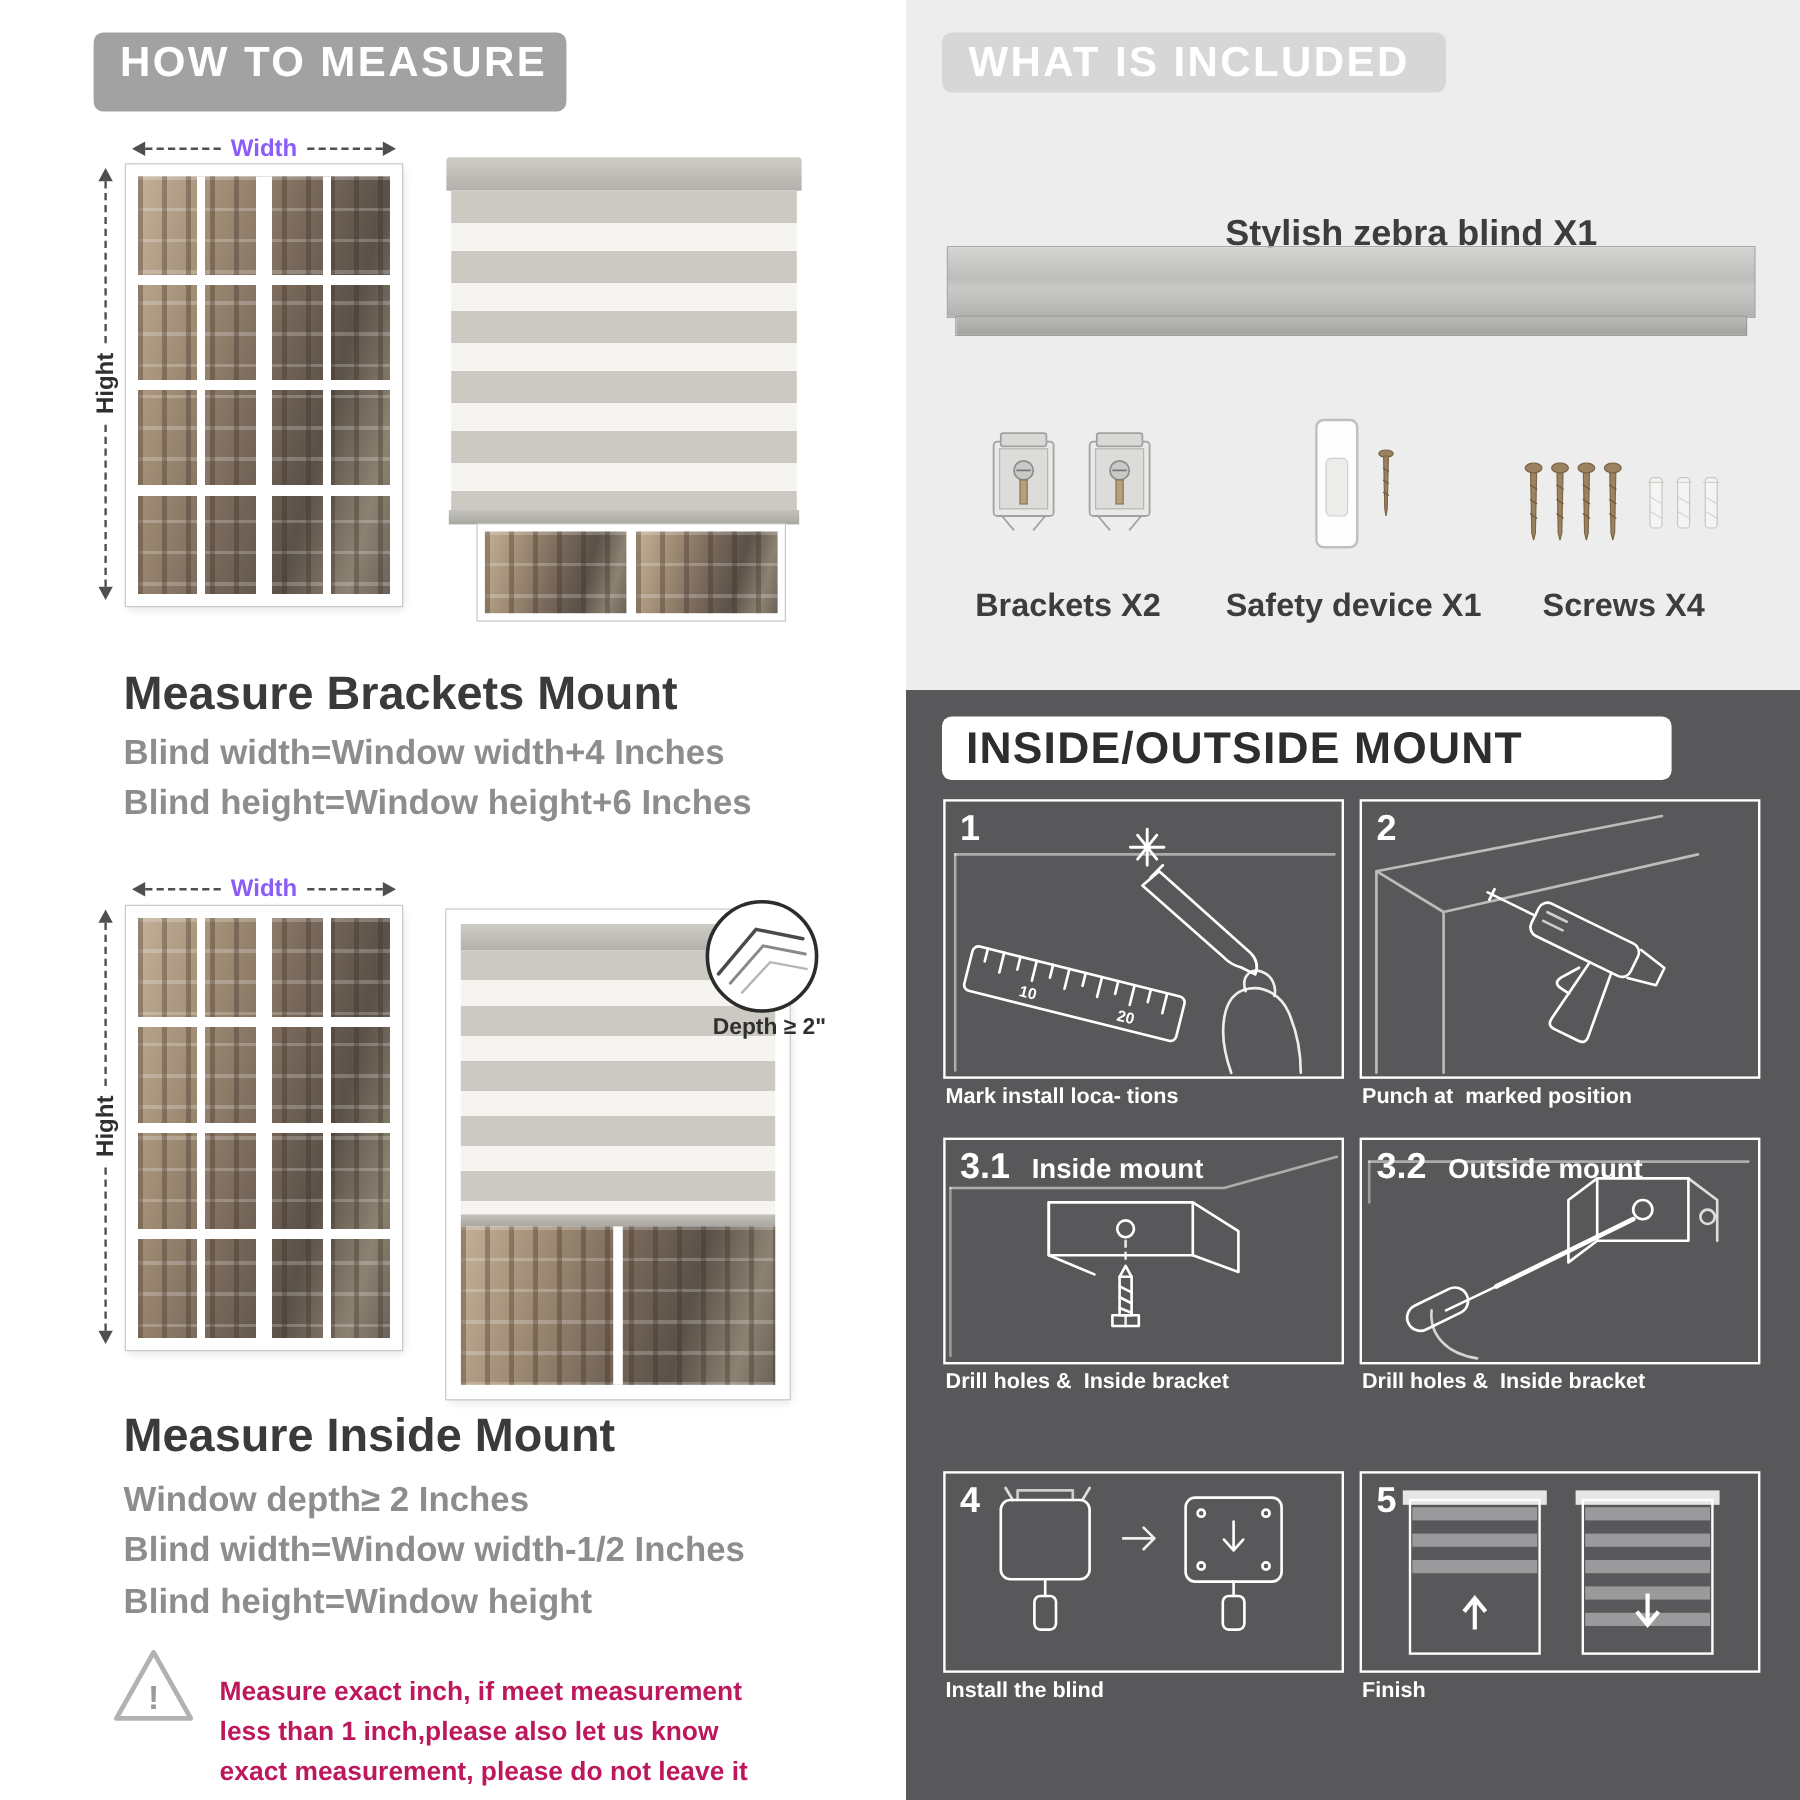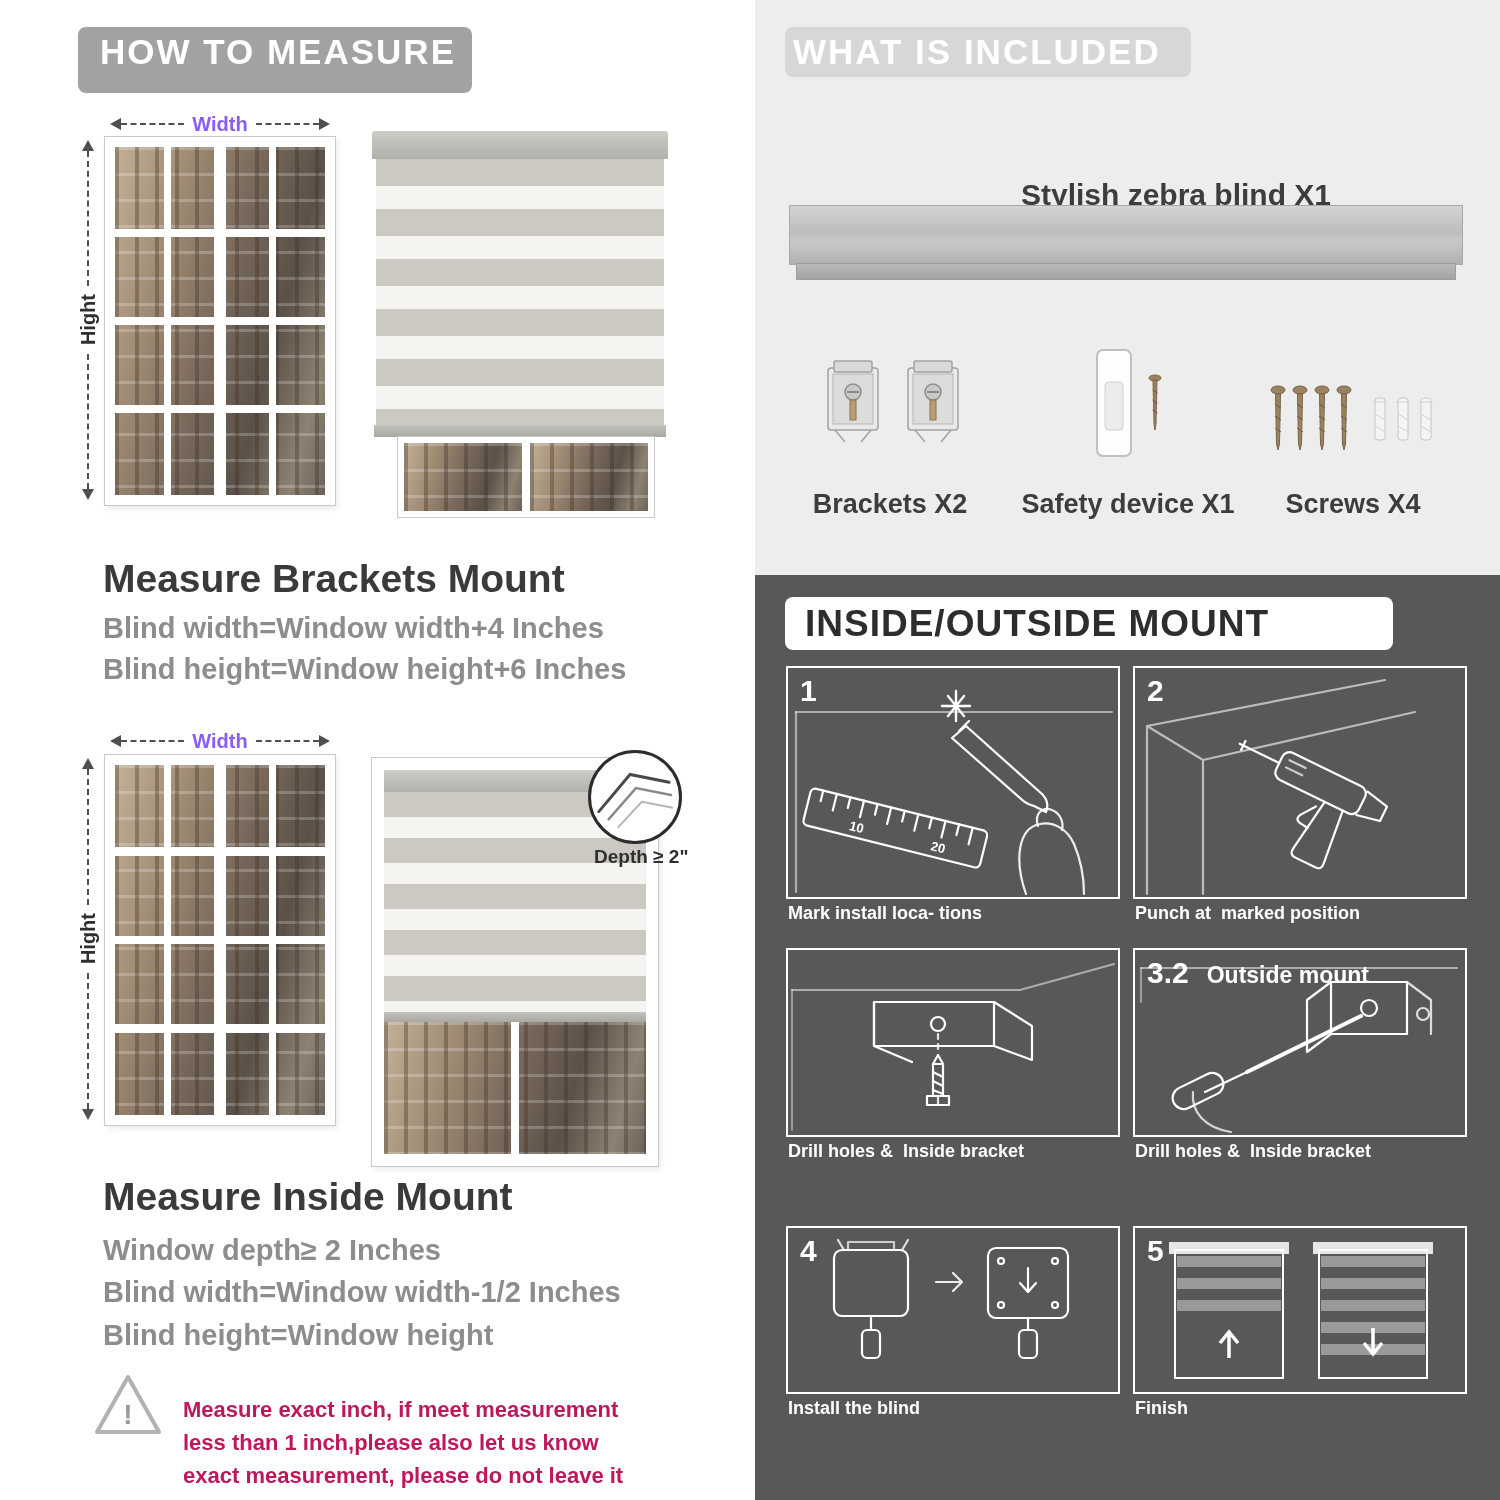--- a/index.html
+++ b/index.html
@@ -3,21 +3,21 @@
 <meta charset="utf-8">
 <style>
   html,body{margin:0;padding:0;}
   body{width:1500px;height:1500px;background:#fff;font-family:"Liberation Sans",sans-serif;}
   .page{position:relative;width:1500px;height:1500px;overflow:hidden;background:#fff;}
 
   
   .abs{position:absolute;}
   .band{position:absolute;border-radius:8px;font-weight:bold;letter-spacing:2px;}
   .band-dark-gray{background:#a2a2a2;color:#fff;font-size:35px;line-height:50px;padding-left:22px;}
-  .band-light-gray{background:#d7d7d7;color:#fff;font-size:35px;line-height:50px;padding-left:8px;}
+  .band-light-gray{background:#d7d7d7;color:#fff;font-size:35px;line-height:50px;padding-left:22px;}
   .band-white{background:#fff;color:#2d2d2d;font-size:37px;line-height:53px;padding-left:20px;letter-spacing:1px;}
 
   
   .hdr-left{left:30px;top:27px;width:372px;height:66px;margin-left:48px;}
 
   .photo{
     background:
       repeating-linear-gradient(90deg, rgba(62,48,38,.35) 0 4px, rgba(0,0,0,0) 4px 20px),
       repeating-linear-gradient(180deg, rgba(255,255,255,.22) 0 3px, rgba(0,0,0,0) 3px 26px),
       linear-gradient(105deg,#c3b097 0%,#a08c74 25%,#77675a 50%,#5a5148 70%,#8d8272 88%,#6b6258 100%);
@@ -341,20 +341,24 @@
             <path d="M140 105 h18 M140 113 h18" opacity=".7"></path>
             <path d="M190 127 l-8 56 q-1 7 6 7 h22 q7 0 6 -7 l-6 -56"></path>
             <path d="M184 135 l-10 14 q-4 7 4 8 l8 1"></path>
           </g>
         </g>
       </svg>
     </figure>
     <div class="cap cap2">Punch at  marked position</div>
 
     <figure class="panel p3">
+      <div class="step-head">
+        <span class="stepnum">3.1</span>
+        <span class="stepsub">Inside mount</span>
+      </div>
       <svg class="art" viewBox="0 0 330 185" preserveAspectRatio="xMidYMid meet">
         <g stroke="#fff" fill="none" stroke-width="2.2" stroke-linecap="round" stroke-linejoin="round">
           <path d="M4 40 H232 L326 14" opacity=".5"></path>
           <path d="M4 40 V180" opacity=".4"></path>
           <path d="M86 52 H206 L244 76 V110 L206 96 H86 Z"></path>
           <path d="M86 52 V96 L124 112"></path>
           <path d="M206 52 V96"></path>
           <circle cx="150" cy="74" r="7"></circle>
           <path d="M150 84 V104" stroke-dasharray="5 5" opacity=".85"></path>
           <path d="M145 114 l5 -9 l5 9"></path>

